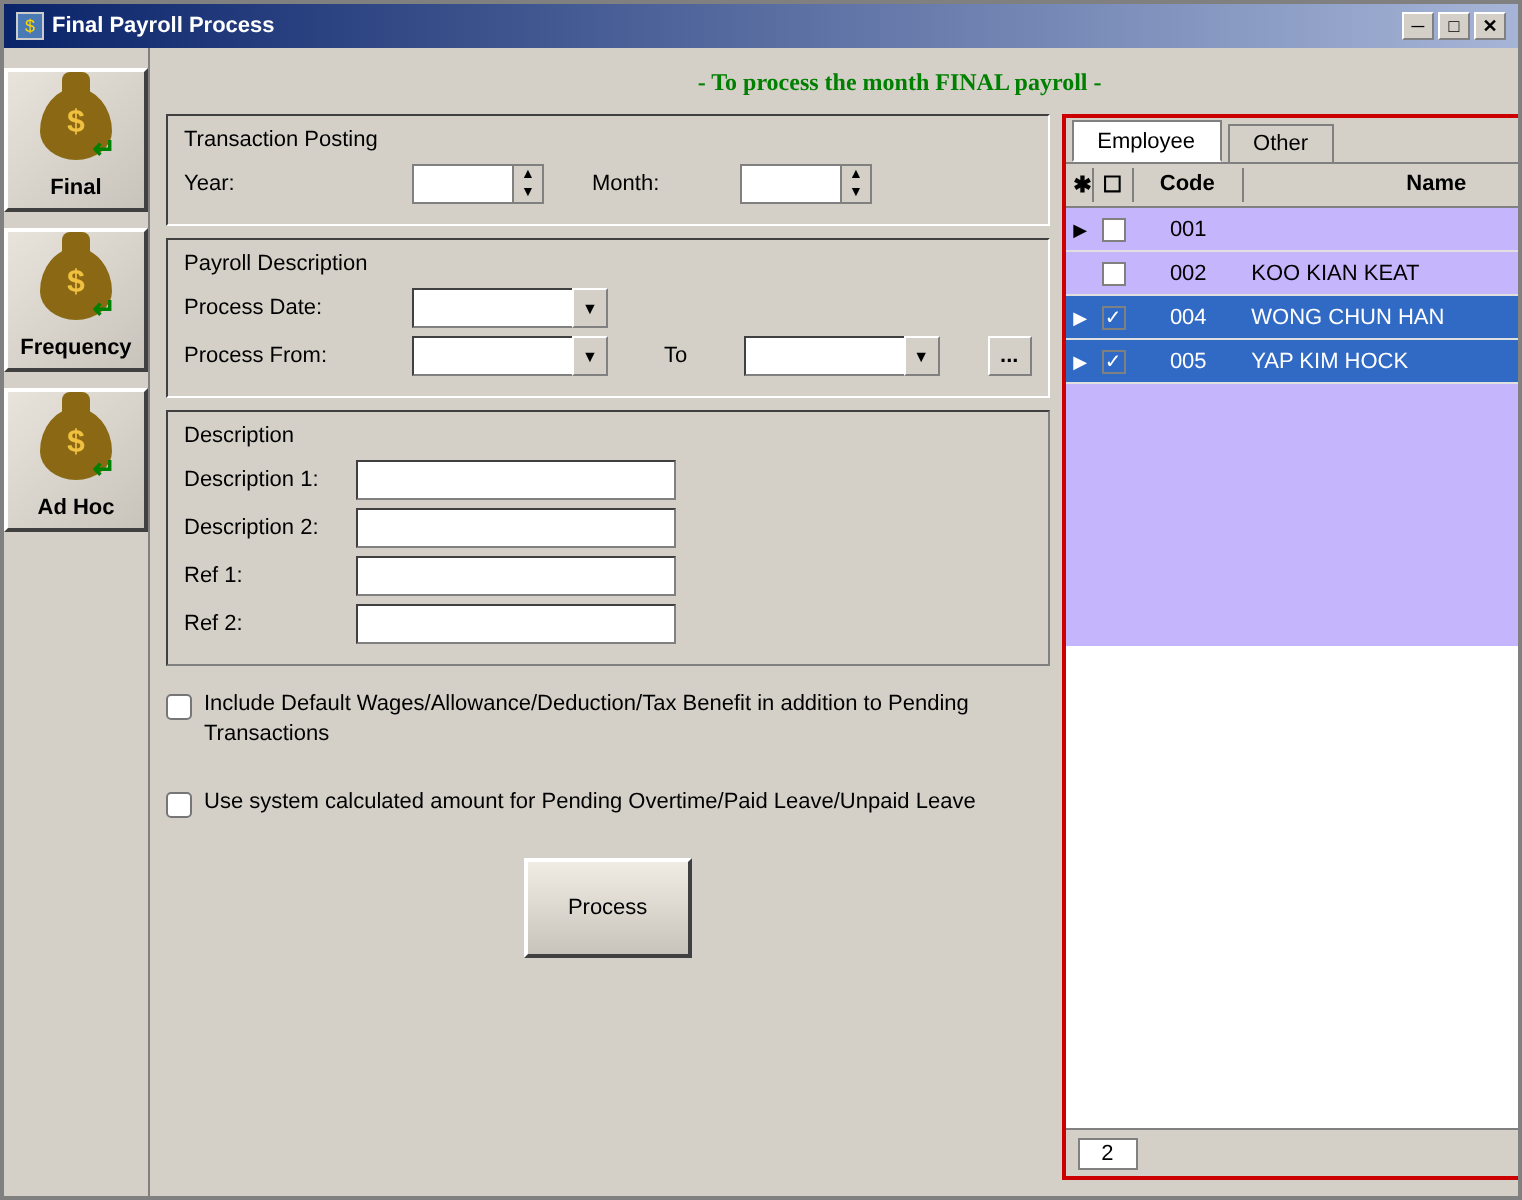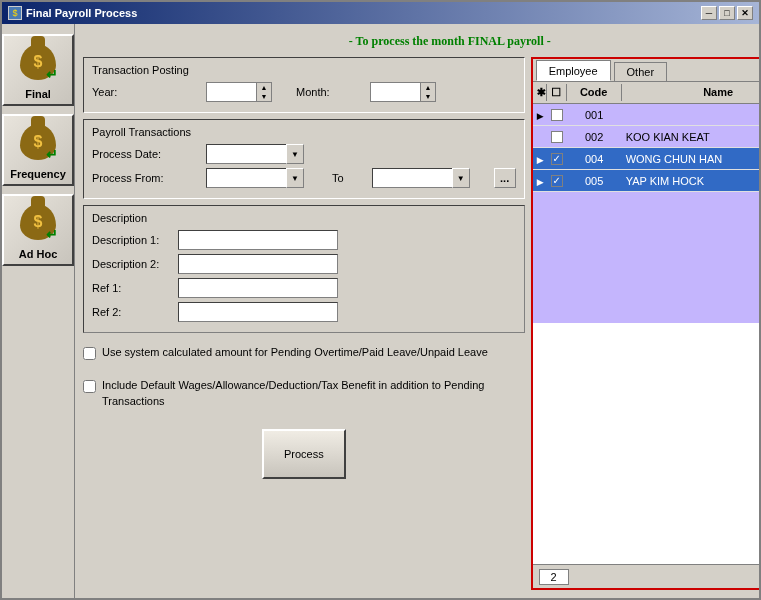--- a/index.html
+++ b/index.html
@@ -495,21 +495,21 @@
                 <input type="text" style="">
                 <div class="spinbox-btns">
                   <button class="spinbox-btn">▲</button>
                   <button class="spinbox-btn">▼</button>
                 </div>
               </div>
             </div>
           </div>
 
           <div class="panel">
-            <div class="panel-title">Payroll Transactions</div>
+            <div class="panel-title">Payroll Description</div>
             <div class="form-row">
               <span class="form-label">Process Date:</span>
               <div class="dropdown-input">
                 <input type="text" style="">
                 <button class="dropdown-btn">▼</button>
               </div>
             </div>
             <div class="form-row">
               <span class="form-label">Process From:</span>
               <div class="dropdown-input">
@@ -540,25 +540,25 @@
               <input type="text" class="text-input" style="width: 160px;">
             </div>
             <div class="desc-row">
               <span class="desc-label">Ref 2:</span>
               <input type="text" class="text-input" style="width: 160px;">
             </div>
           </div>
 
           <div class="checkbox-row">
             <input type="checkbox" style="margin-top: 2px;">
-            <span style="font-size:11px;line-height:1.4">Use system calculated amount for Pending Overtime/Paid Leave/Unpaid Leave</span>
+            <span style="font-size:11px;line-height:1.4">Include Default Wages/Allowance/Deduction/Tax Benefit in addition to Pending Transactions</span>
           </div>
           <div class="checkbox-row">
             <input type="checkbox" style="margin-top: 2px;">
-            <span style="font-size:11px;line-height:1.4">Include Default Wages/Allowance/Deduction/Tax Benefit in addition to Pending Transactions</span>
+            <span style="font-size:11px;line-height:1.4">Use system calculated amount for Pending Overtime/Paid Leave/Unpaid Leave</span>
           </div>
 
           <button class="process-btn">Process</button>
         </div>
 
         <div class="right-panel">
 
           <div class="tab-bar">
             <div class="tab active">Employee</div>
             <div class="tab">Other</div>

